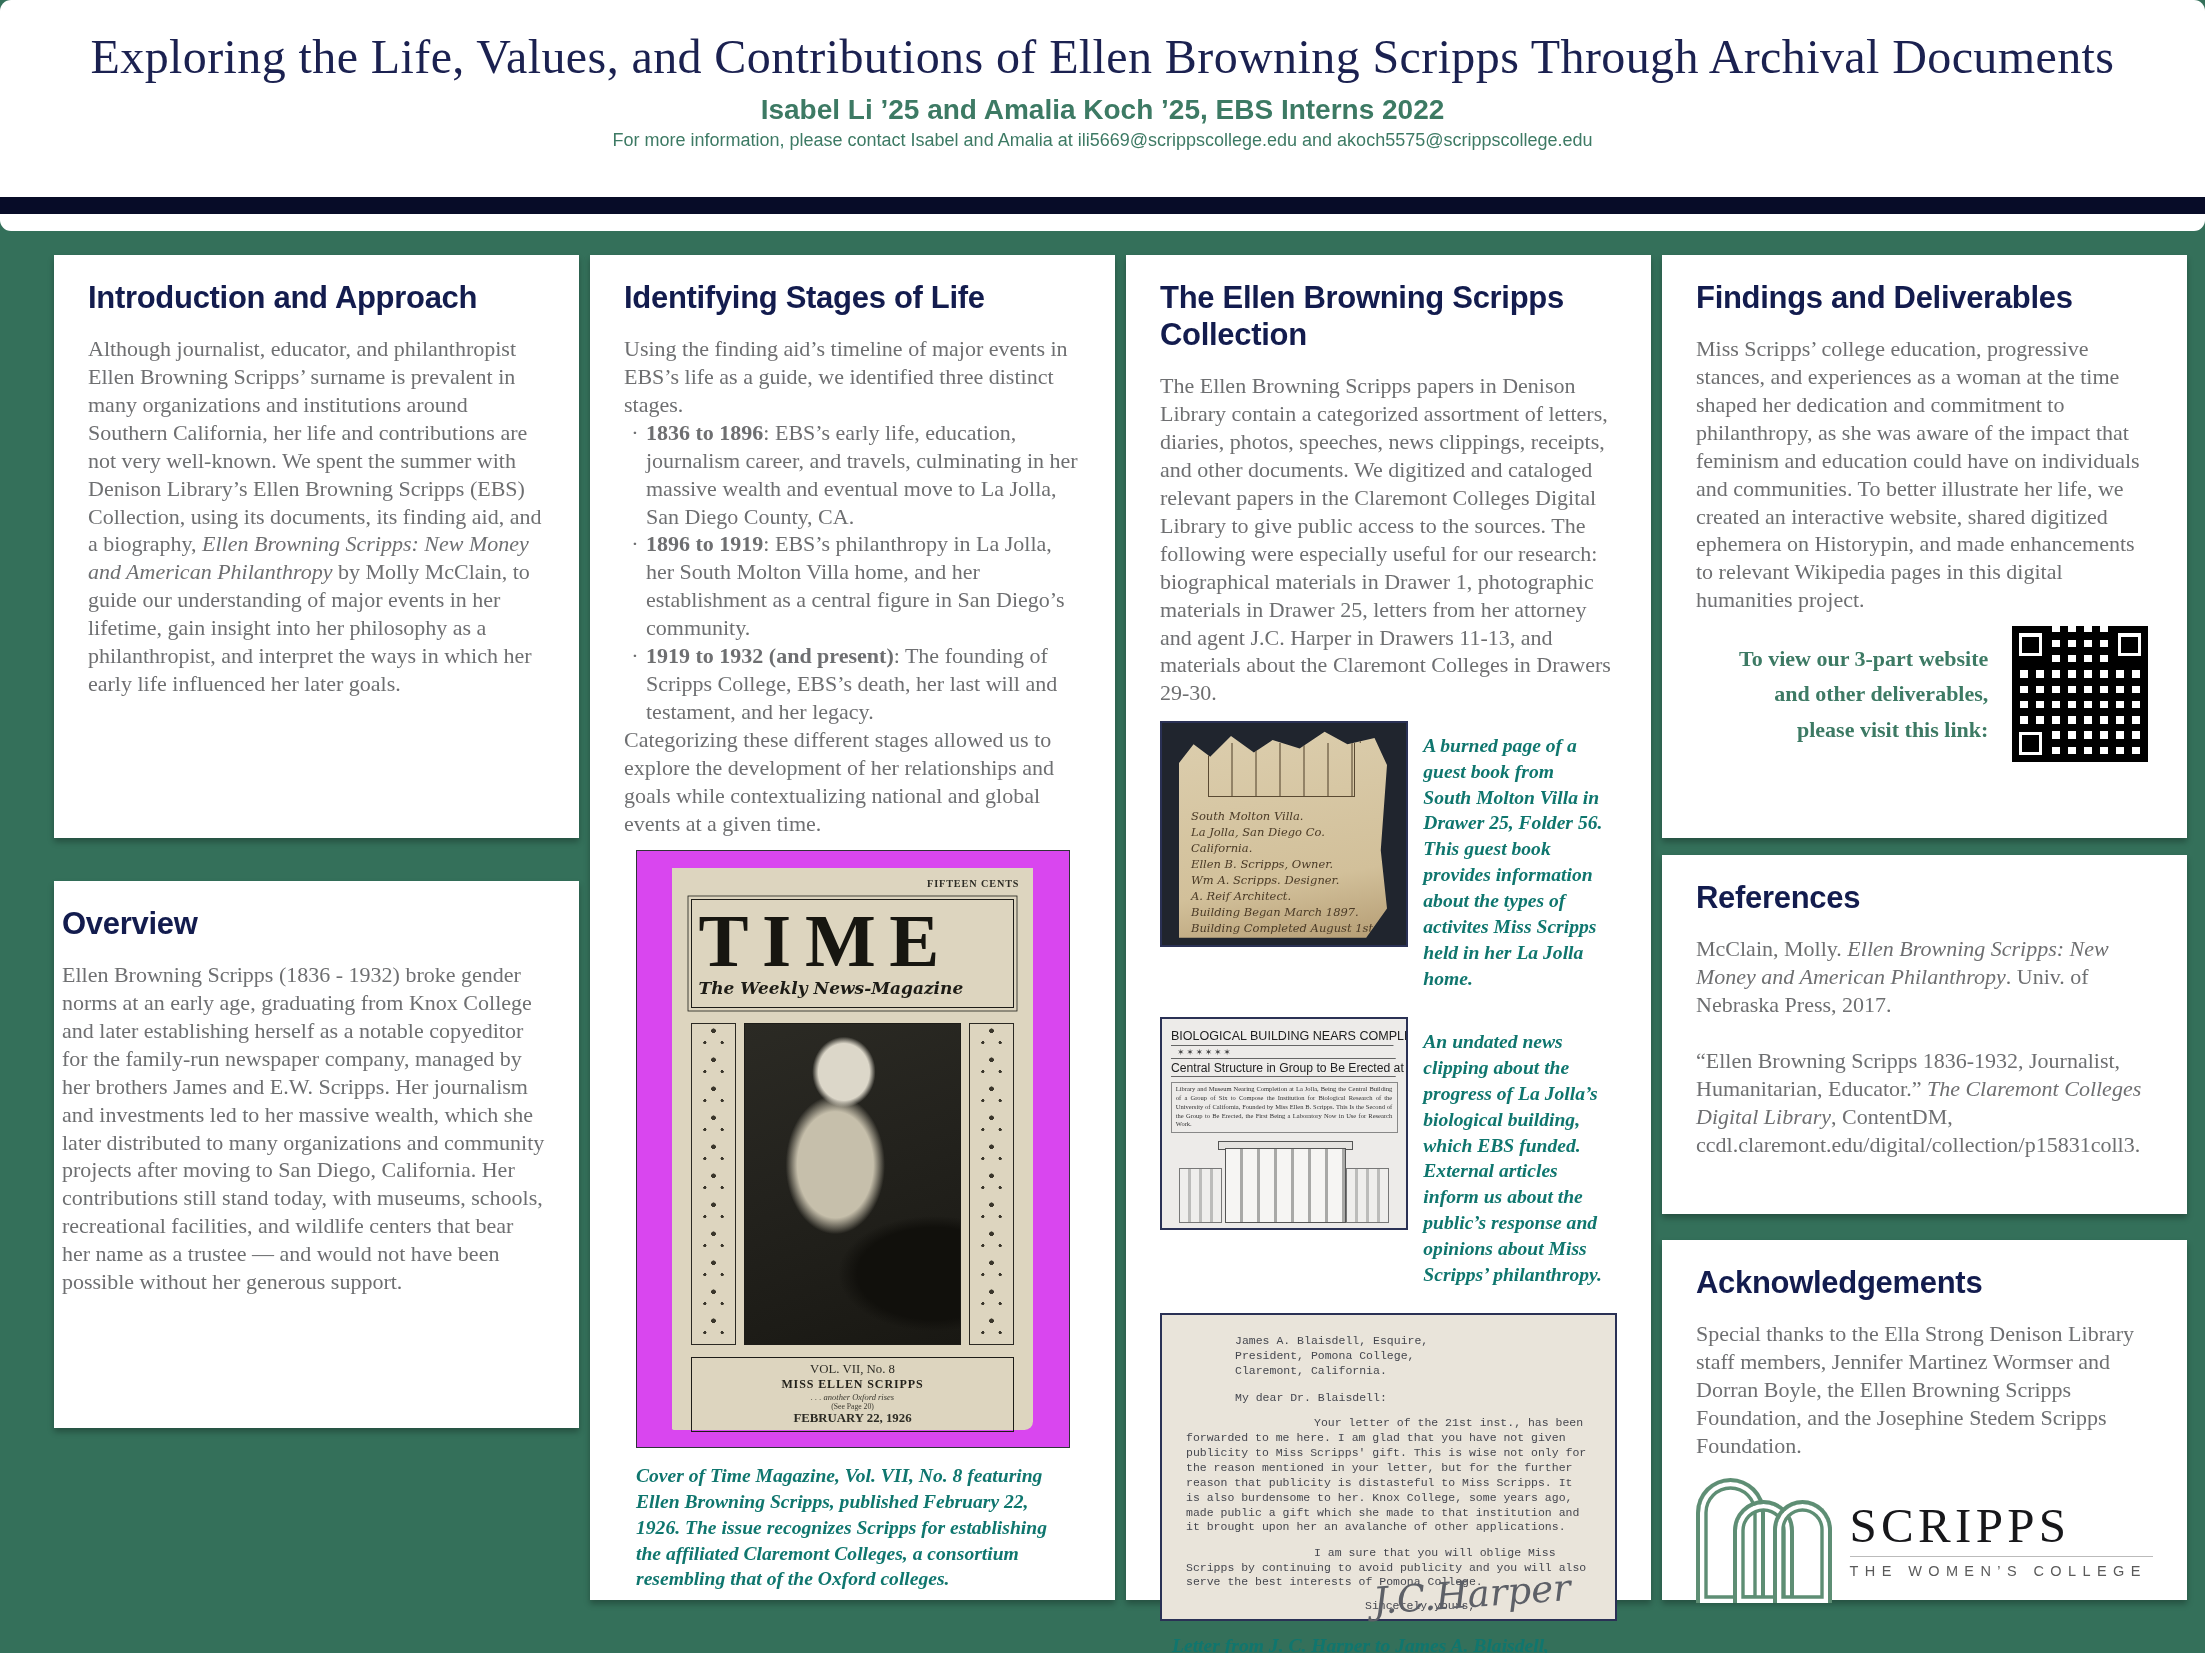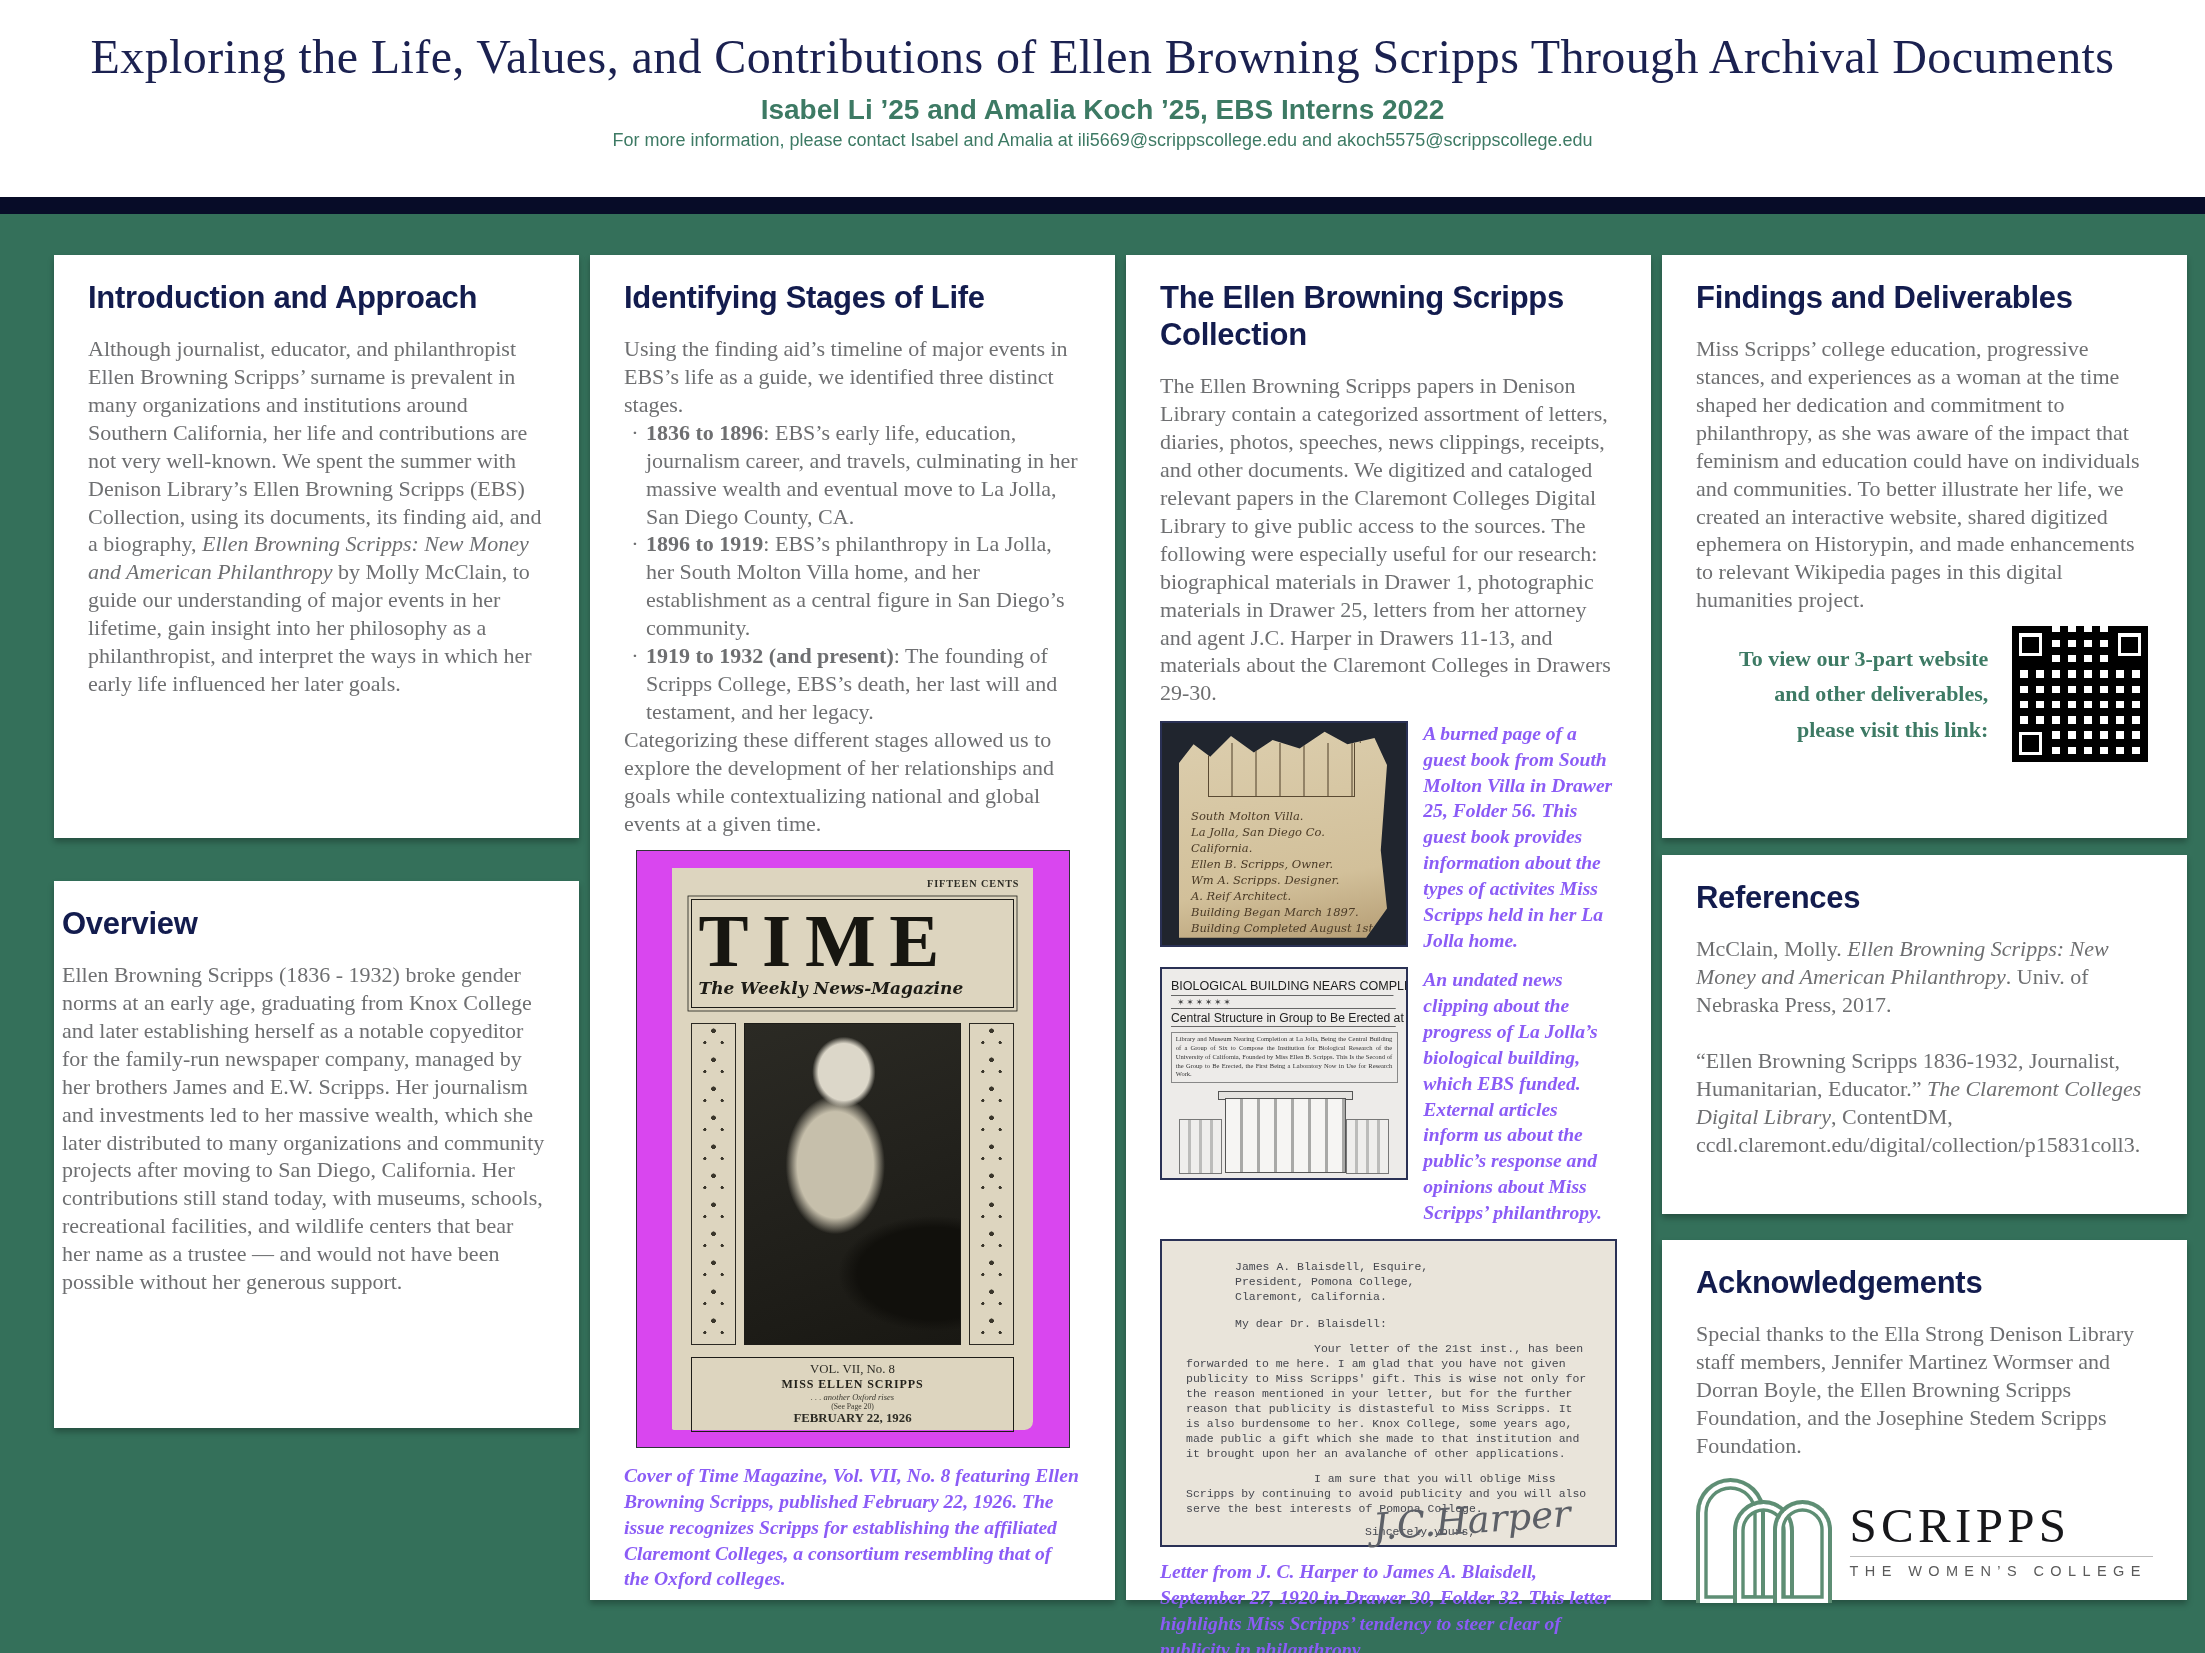--- a/index.html
+++ b/index.html
@@ -1,31 +1,31 @@
 <!DOCTYPE html>
 <html style="font-size:13.6px"><head>
 <meta charset="utf-8">
 <style>
   html,body{margin:0;padding:0;background:#1c1c1c;}
   .poster{position:relative;width:2205px;height:1654px;background:#34705A;overflow:hidden;
           font-family:"Liberation Serif",serif;}
   
-  .header{position:absolute;top:0;left:0;width:2205px;height:197px;background:#ffffff;}
+  .header{position:absolute;top:0;left:0;width:2205px;height:231px;background:#ffffff;border-radius:11px;}
   .title{font:400 48px/1.1 "Liberation Serif",serif;color:#1b2150;text-align:center;padding-top:31px;letter-spacing:0.4px;}
   .authors{font:700 28px "Liberation Sans",sans-serif;color:#3d7a64;text-align:center;margin-top:10.2px;}
   .contact{font:400 18px "Liberation Sans",sans-serif;color:#3d7a64;text-align:center;margin-top:4.3px;}
   .navy-band{position:absolute;top:197px;left:0;width:2205px;height:17px;background:#070c28;}
   
   .board{position:absolute;top:214px;left:0;width:2205px;height:1440px;}
   .col{position:absolute;top:41px;width:525px;}
   .card{background:#ffffff;width:525px;box-sizing:border-box;padding:24px 34px;box-shadow:0 4.3px 6px rgba(0,0,0,.28);}
   .card-title{font:700 31px/1.2 "Liberation Sans",sans-serif;color:#131c4e;margin:0 0 18.7px 0;letter-spacing:-0.3px;}
   .body{font:400 22px/1.27 "Liberation Serif",serif;color:#6e6f71;margin:0;}
   .body b{font-weight:700;}
-  .caption{font:700 italic 19.6px/1.32 "Liberation Serif",serif;color:#8b5cf6;font-style:italic;margin:0;}
+  .caption{font:700 italic 19.6px/1.32 "Liberation Serif",serif;color:#0f766e;font-style:italic;margin:12px;}
   
   .bullet{display:flex;margin:0;}
   .bullet .dot{width:22px;text-align:center;font:400 22px/1.27 "Liberation Serif",serif;color:#6e6f71;}
   .bullet .btxt{flex:1;font:400 22px/1.27 "Liberation Serif",serif;color:#6e6f71;}
   
   .time-photo{width:432px;height:596px;background:#d946ef;margin:12px auto 0;display:flex;align-items:center;justify-content:center;border:0.9px solid #303438;}
   .tcover{width:361px;height:562px;background:#ddd5bf;position:relative;border-radius:0 0 8.5px 1.7px;}
   .price{position:absolute;top:10.2px;right:13.6px;font:700 10.2px "Liberation Serif",serif;letter-spacing:0.9px;color:#2c2b24;}
   .mast{margin:31px 18.7px 0;border:1.7px solid #1d1c18;box-shadow:0 0 0 2.6px #ddd5bf,0 0 0 3.4px #1d1c18;padding:3.4px 6.8px 8.5px;text-align:left;}
   .time-word{font:700 75px/1.0 "Liberation Serif",serif;letter-spacing:13.6px;color:#171610;}

